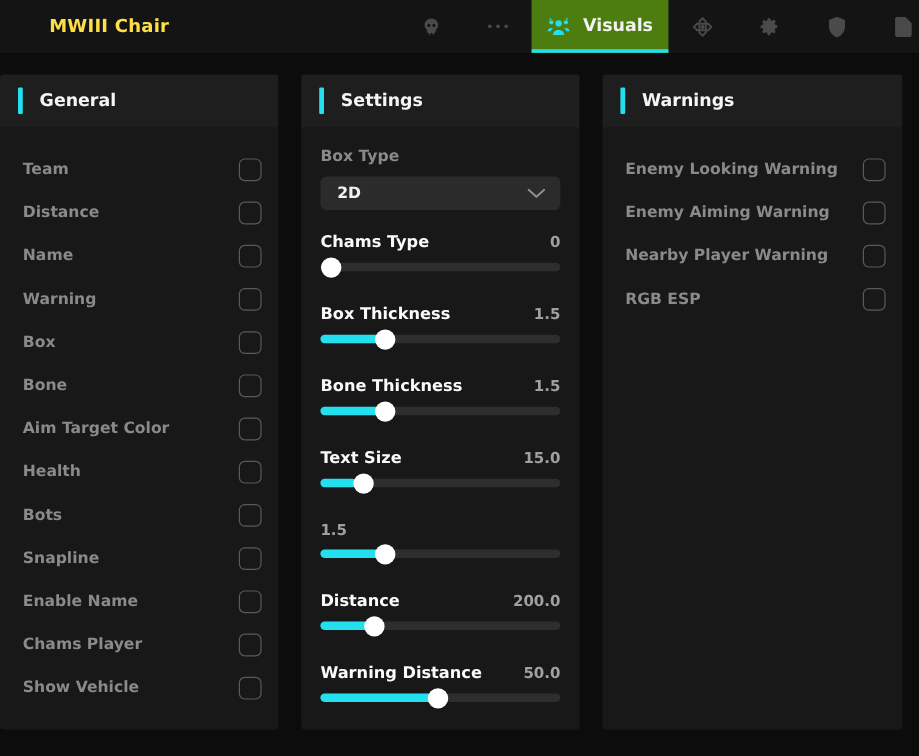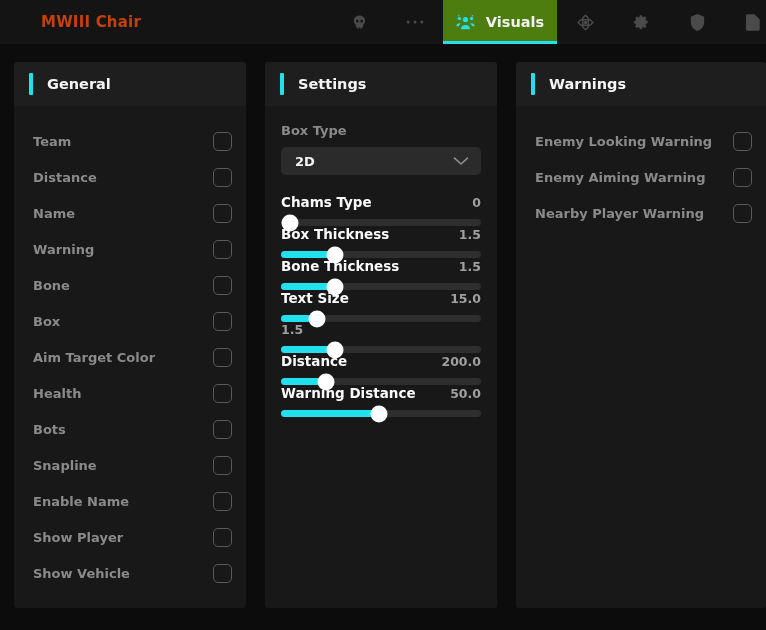--- a/index.html
+++ b/index.html
@@ -17,21 +17,21 @@
     background: #141414;
     display: flex;
     align-items: stretch;
     border-bottom: 1px solid #0a0a0a;
   }
   .brand {
     display: flex; align-items: center;
     padding: 0 0 0 41px;
     font-size: 15px;
     font-weight: bold;
-    color: #c2410c;
+    color: #fde047;
     letter-spacing: .2px;
     white-space: nowrap;
   }
   .tabs {
     display: flex;
     align-items: stretch;
     margin-left: 190px;
   }
   .tab {
     position: relative;
@@ -55,21 +55,21 @@
     height: 3px;
     background: #22e0ee;
   }
   .tab-icon { display: flex; align-items: center; justify-content: center; }
   .tab-label { font-size: 14.5px; font-weight: bold; }
 
   
   .body {
     position: relative;
     height: 585px;
-    padding: 17px 0 0 14px;
+    padding: 17px 0 0 0;
   }
   .panels { display: flex; gap: 19px; }
   .panel {
     width: 232px;
     background: #181818;
     border-radius: 3px;
     height: 546px;
     overflow: hidden;
     flex: none;
   }
@@ -135,21 +135,21 @@
     margin-bottom: 19px;
   }
   .dropdown-value {
     font-size: 13px;
     font-weight: bold;
     color: #f2f2f2;
   }
   .chev { color: #8f8f8f; display: flex; }
 
   
-  .slider-block { margin-bottom: 0; }
+  .slider-block { margin-bottom: 28px; }
   .slider-head {
     display: flex;
     align-items: baseline;
     justify-content: space-between;
     margin-bottom: 9px;
   }
   .slider-name {
     font-size: 13.5px;
     font-weight: bold;
     color: #fafafa;
@@ -278,49 +278,49 @@
           </div>
           <div class="check-row">
             <span class="check-label">Name</span>
             <span class="checkbox"></span>
           </div>
           <div class="check-row">
             <span class="check-label">Warning</span>
             <span class="checkbox"></span>
           </div>
           <div class="check-row">
+            <span class="check-label">Box</span>
+            <span class="checkbox"></span>
+          </div>
+          <div class="check-row">
             <span class="check-label">Bone</span>
             <span class="checkbox"></span>
           </div>
           <div class="check-row">
-            <span class="check-label">Box</span>
-            <span class="checkbox"></span>
-          </div>
-          <div class="check-row">
             <span class="check-label">Aim Target Color</span>
             <span class="checkbox"></span>
           </div>
           <div class="check-row">
             <span class="check-label">Health</span>
             <span class="checkbox"></span>
           </div>
           <div class="check-row">
             <span class="check-label">Bots</span>
             <span class="checkbox"></span>
           </div>
           <div class="check-row">
             <span class="check-label">Snapline</span>
             <span class="checkbox"></span>
           </div>
           <div class="check-row">
             <span class="check-label">Enable Name</span>
             <span class="checkbox"></span>
           </div>
           <div class="check-row">
-            <span class="check-label">Show Player</span>
+            <span class="check-label">Chams Player</span>
             <span class="checkbox"></span>
           </div>
           <div class="check-row">
             <span class="check-label">Show Vehicle</span>
             <span class="checkbox"></span>
           </div>
         </div>
     </div>
 
     <div class="panel mid">
@@ -423,17 +423,21 @@
             <span class="checkbox"></span>
           </div>
           <div class="check-row">
             <span class="check-label">Enemy Aiming Warning</span>
             <span class="checkbox"></span>
           </div>
           <div class="check-row">
             <span class="check-label">Nearby Player Warning</span>
             <span class="checkbox"></span>
           </div>
+          <div class="check-row">
+            <span class="check-label">RGB ESP</span>
+            <span class="checkbox"></span>
+          </div>
         </div>
     </div>
 
   </div>
 </div>
 
 </body></html>

